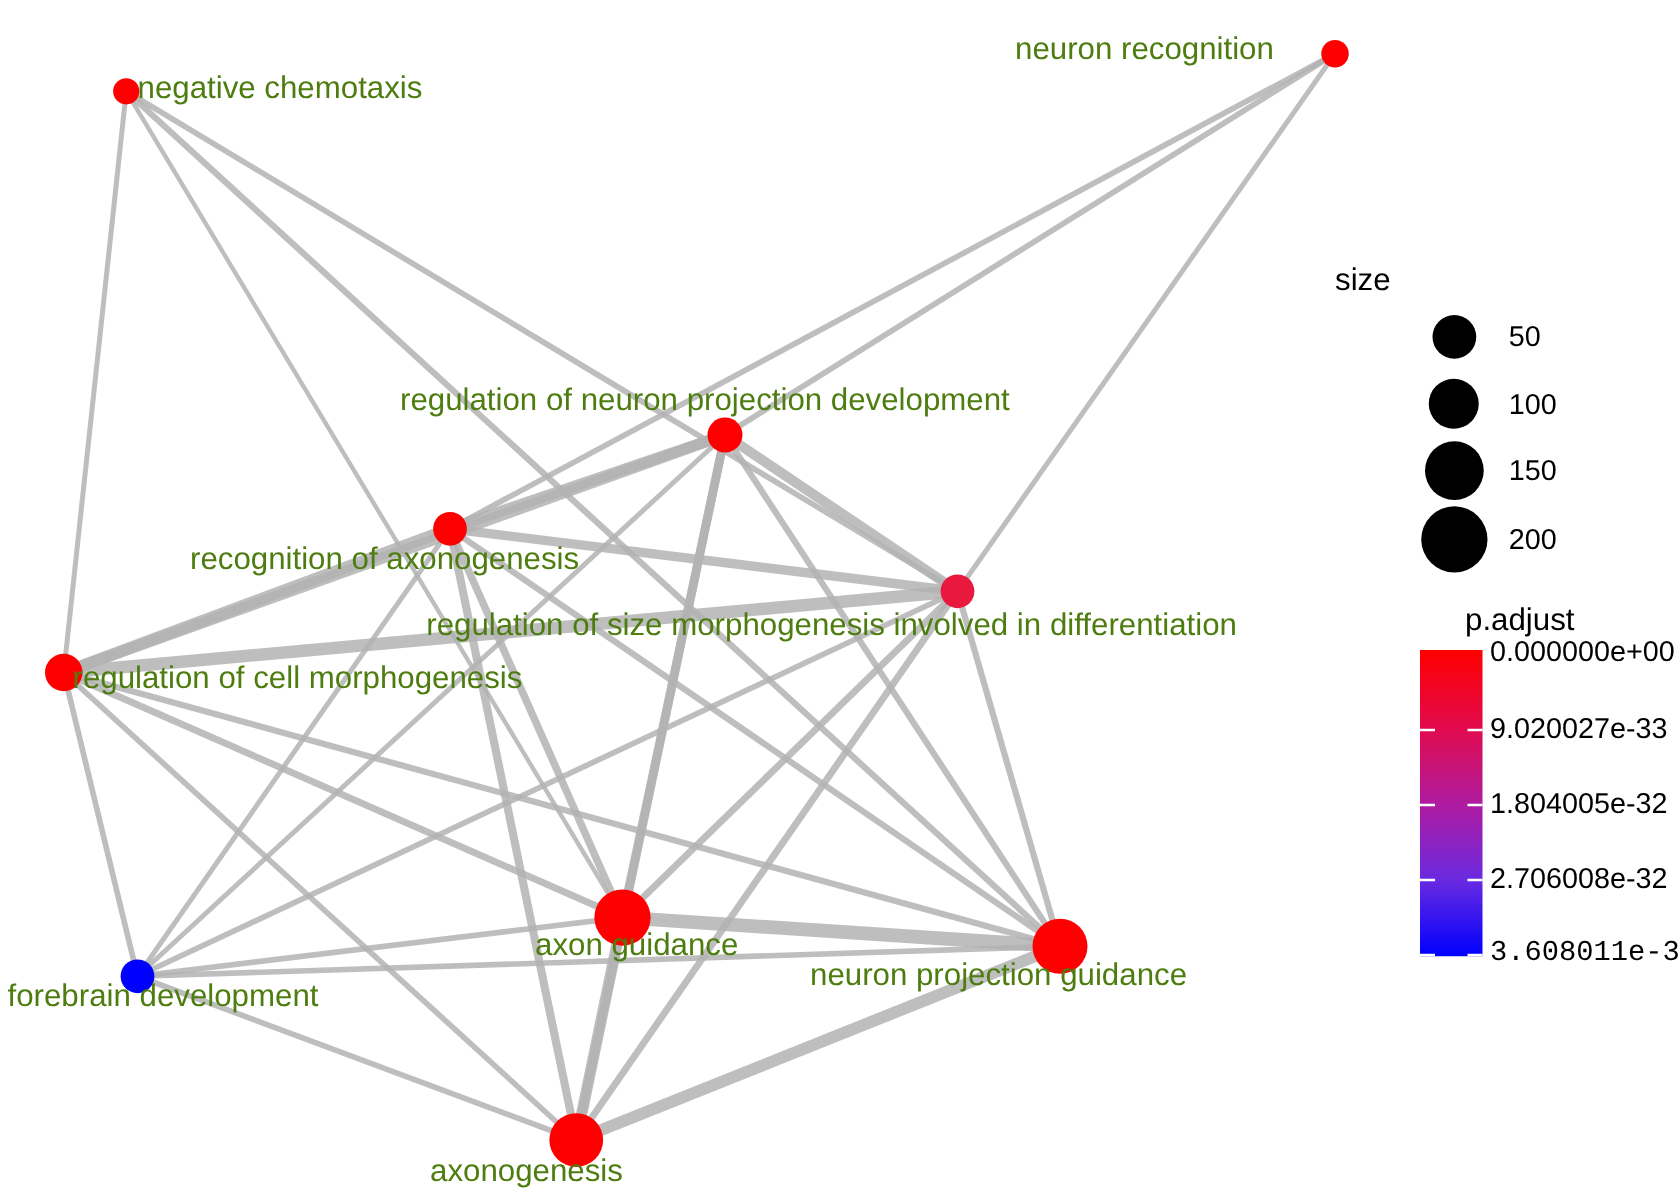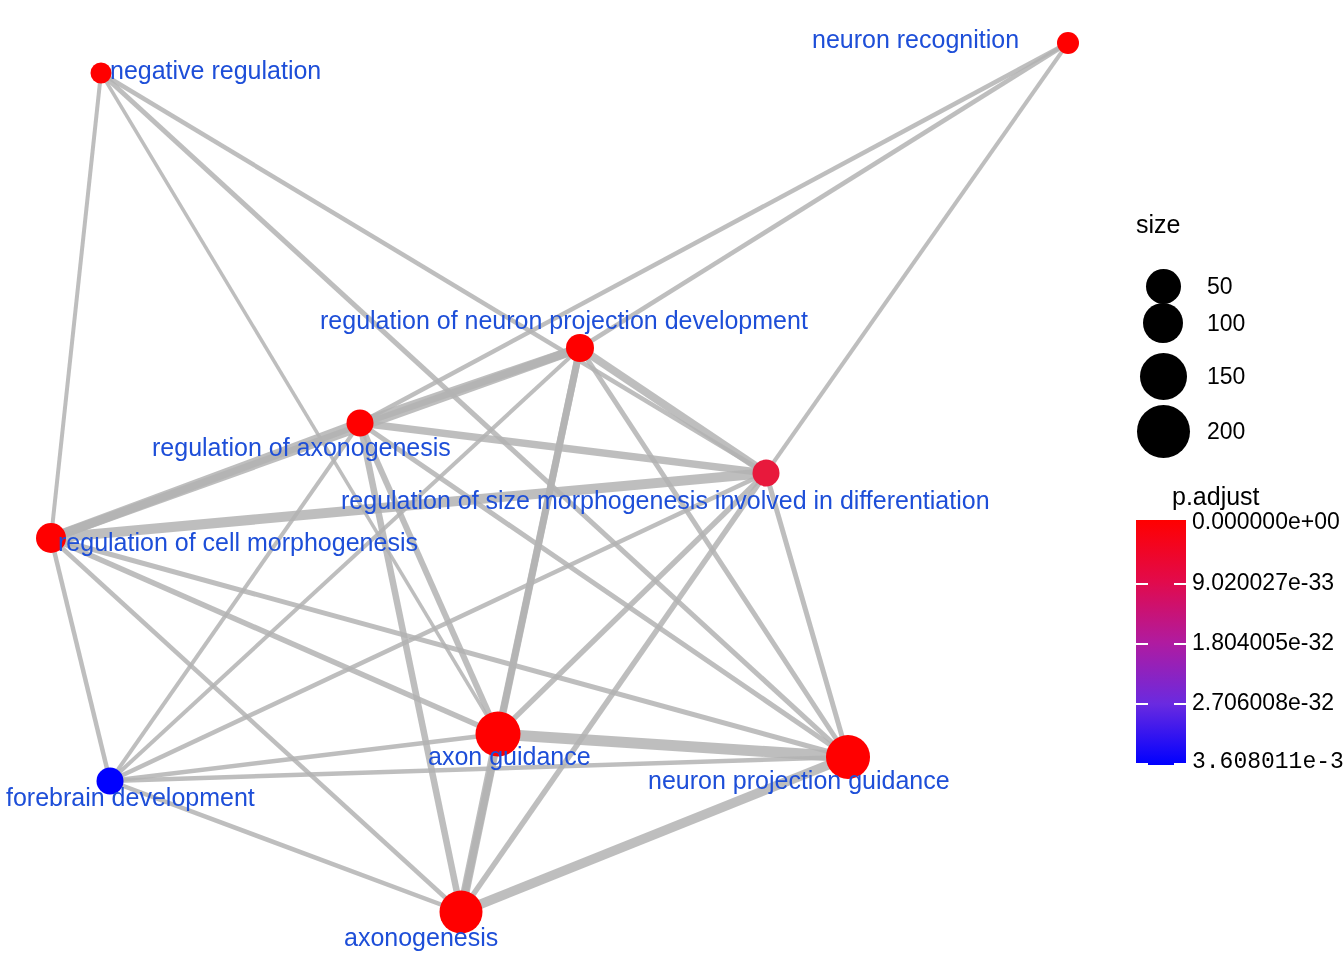--- a/index.html
+++ b/index.html
@@ -26,21 +26,21 @@
     left: 0; top: 0;
     width: 1344px;
     height: 960px;
     display: block;
   }
   .node-label {
     position: absolute;
     font-family: "Liberation Sans", sans-serif;
     font-size: 25px;
     line-height: 25px;
-    color: #1d4ed8;
+    color: #4d7c0f;
     white-space: nowrap;
     user-select: none;
   }
   .legend-panel {
     position: absolute;
     font-family: "Liberation Sans", sans-serif;
   }
   .legend-title {
     font-size: 25px;
     color: #000000;
@@ -136,36 +136,36 @@
         <circle cx="766" cy="473" r="13.5" fill="#E8193C"></circle>
         <circle cx="51" cy="538" r="15" fill="#FF0000"></circle>
         <circle cx="110" cy="781" r="13.5" fill="#0000FF"></circle>
         <circle cx="498" cy="734" r="22.5" fill="#FF0000"></circle>
         <circle cx="848" cy="757" r="22" fill="#FF0000"></circle>
         <circle cx="461" cy="912" r="21.5" fill="#FF0000"></circle>
       </g>
   </svg>
 
   <div id="label-layer">
-      <div class="node-label" style="left: 110px; top: 58px;">negative regulation</div>
+      <div class="node-label" style="left: 110px; top: 58px;">negative chemotaxis</div>
       <div class="node-label" style="left: 812px; top: 27px;">neuron recognition</div>
       <div class="node-label" style="left: 320px; top: 308px;">regulation of neuron projection development</div>
-      <div class="node-label" style="left: 152px; top: 435px;">regulation of axonogenesis</div>
+      <div class="node-label" style="left: 152px; top: 435px;">recognition of axonogenesis</div>
       <div class="node-label" style="left: 341px; top: 488px;">regulation of size morphogenesis involved in differentiation</div>
       <div class="node-label" style="left: 58px; top: 530px;">regulation of cell morphogenesis</div>
       <div class="node-label" style="left: 6px; top: 785px;">forebrain development</div>
       <div class="node-label" style="left: 428px; top: 744px;">axon guidance</div>
       <div class="node-label" style="left: 648px; top: 768px;">neuron projection guidance</div>
       <div class="node-label" style="left: 344px; top: 925px;">axonogenesis</div>
     </div>
 
   <div class="legend-panel">
-    <div class="legend-title" style="position:absolute;left:1136px;top:210px;">size</div>
+    <div class="legend-title" style="position:absolute;left:1068px;top:210px;">size</div>
     <div id="size-legend-items">
-        <div class="legend-size-row" style="left: 1133px; top: 265px; height: 43px;">
+        <div class="legend-size-row" style="left: 1133px; top: 248px; height: 43px;">
           <div class="legend-size-key">
             <div class="legend-size-dot" style="width: 35px; height: 35px; background: rgb(0, 0, 0);"></div>
           </div>
           <div class="legend-size-label">50</div>
         </div>
         <div class="legend-size-row" style="left: 1133px; top: 299px; height: 48px;">
           <div class="legend-size-key">
             <div class="legend-size-dot" style="width: 40px; height: 40px; background: rgb(0, 0, 0);"></div>
           </div>
           <div class="legend-size-label">100</div>

